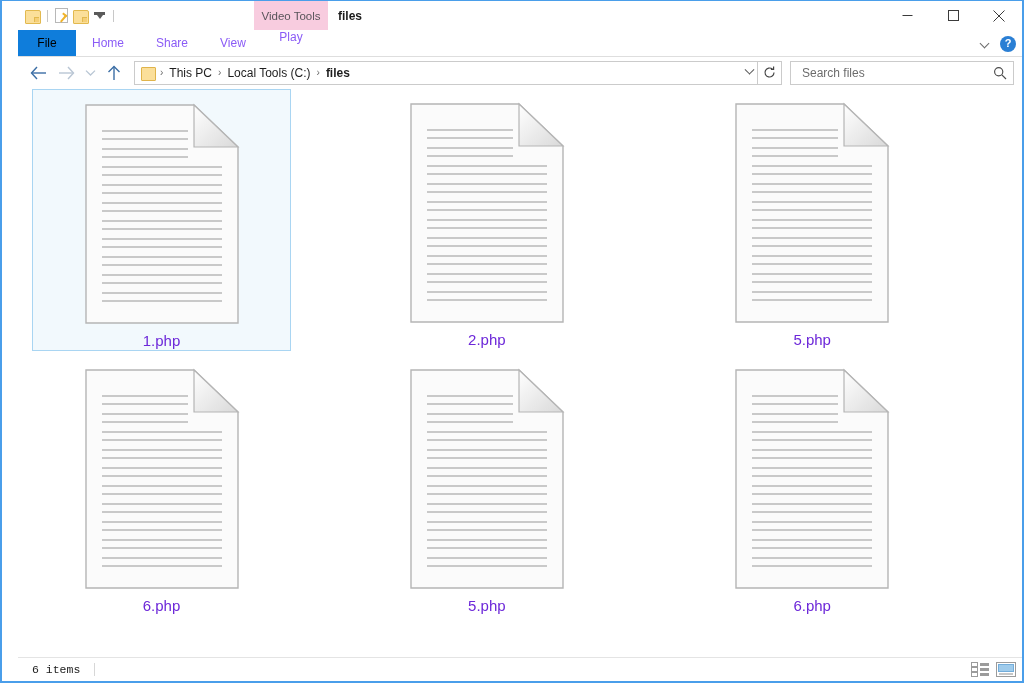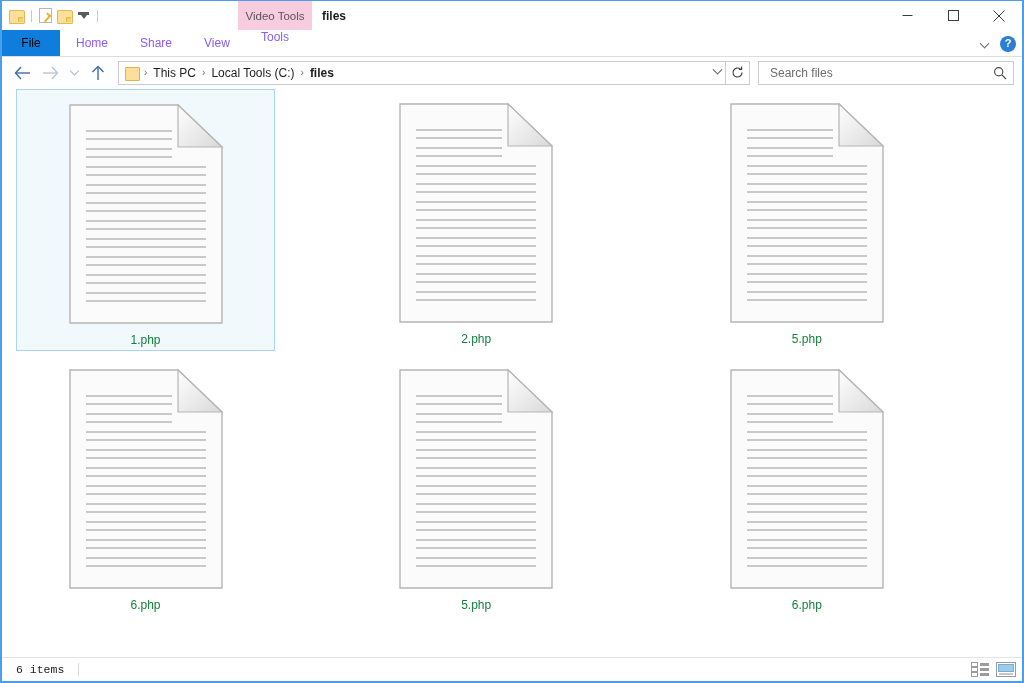--- a/index.html
+++ b/index.html
@@ -15,20 +15,21 @@
   .window {
     position: relative;
     width: 1024px; height: 683px;
     background: #ffffff;
     border-left: 2px solid #4a9eea;
     border-right: 2px solid #4a9eea;
     border-bottom: 2px solid #4a9eea;
     border-top: 1px solid #4a9eea;
     display: flex;
     flex-direction: column;
+    padding-left: 16px;
   }
 
   
   .titlebar {
     height: 29px;
     display: flex;
     align-items: stretch;
     background: #ffffff;
     flex: 0 0 auto;
     position: relative;
@@ -273,21 +274,21 @@
   .refreshbtn {
     width: 24px; height: 24px;
     border: 1px solid #cbcbcb;
     border-left: none;
     display: flex; align-items: center; justify-content: center;
     background: #fff;
     color: #444;
     margin-right: 8px;
   }
   .searchbox {
-    width: 256px;
+    width: 224px;
     height: 24px;
     border: 1px solid #cbcbcb;
     background: #ffffff;
     display: flex;
     align-items: center;
     padding: 0 6px 0 9px;
   }
   .searchbox input {
     flex: 1 1 auto;
     border: none; outline: none;
@@ -329,22 +330,22 @@
     border: 1px solid #a9d5f2;
   }
   .doc {
     width: 156px;
     height: 222px;
     position: relative;
     margin-bottom: 8px;
   }
   .doc svg { display: block; width: 100%; height: 100%; }
   .filename {
-    font-size: 12px;
-    color: #15803d;
+    font-size: 15px;
+    color: #6d28d9;
     text-align: left;
     line-height: 15px;
   }
 
   
   .statusbar {
     height: 24px;
     flex: 0 0 auto;
     border-top: 1px solid #e4e4e4;
     display: flex;
@@ -417,21 +418,21 @@
     <div class="tab">
       <span>Home</span>
     </div>
     <div class="tab">
       <span>Share</span>
     </div>
     <div class="tab">
       <span>View</span>
     </div>
     <div class="tab ctx">
-      <span>Tools</span>
+      <span>Play</span>
     </div>
 
     <div class="ribbon-right">
       <span class="chev-down"></span>
       <span class="help-icon">?</span>
     </div>
   </div>
 
   <div class="addressbar">
     <div class="navbtn">

